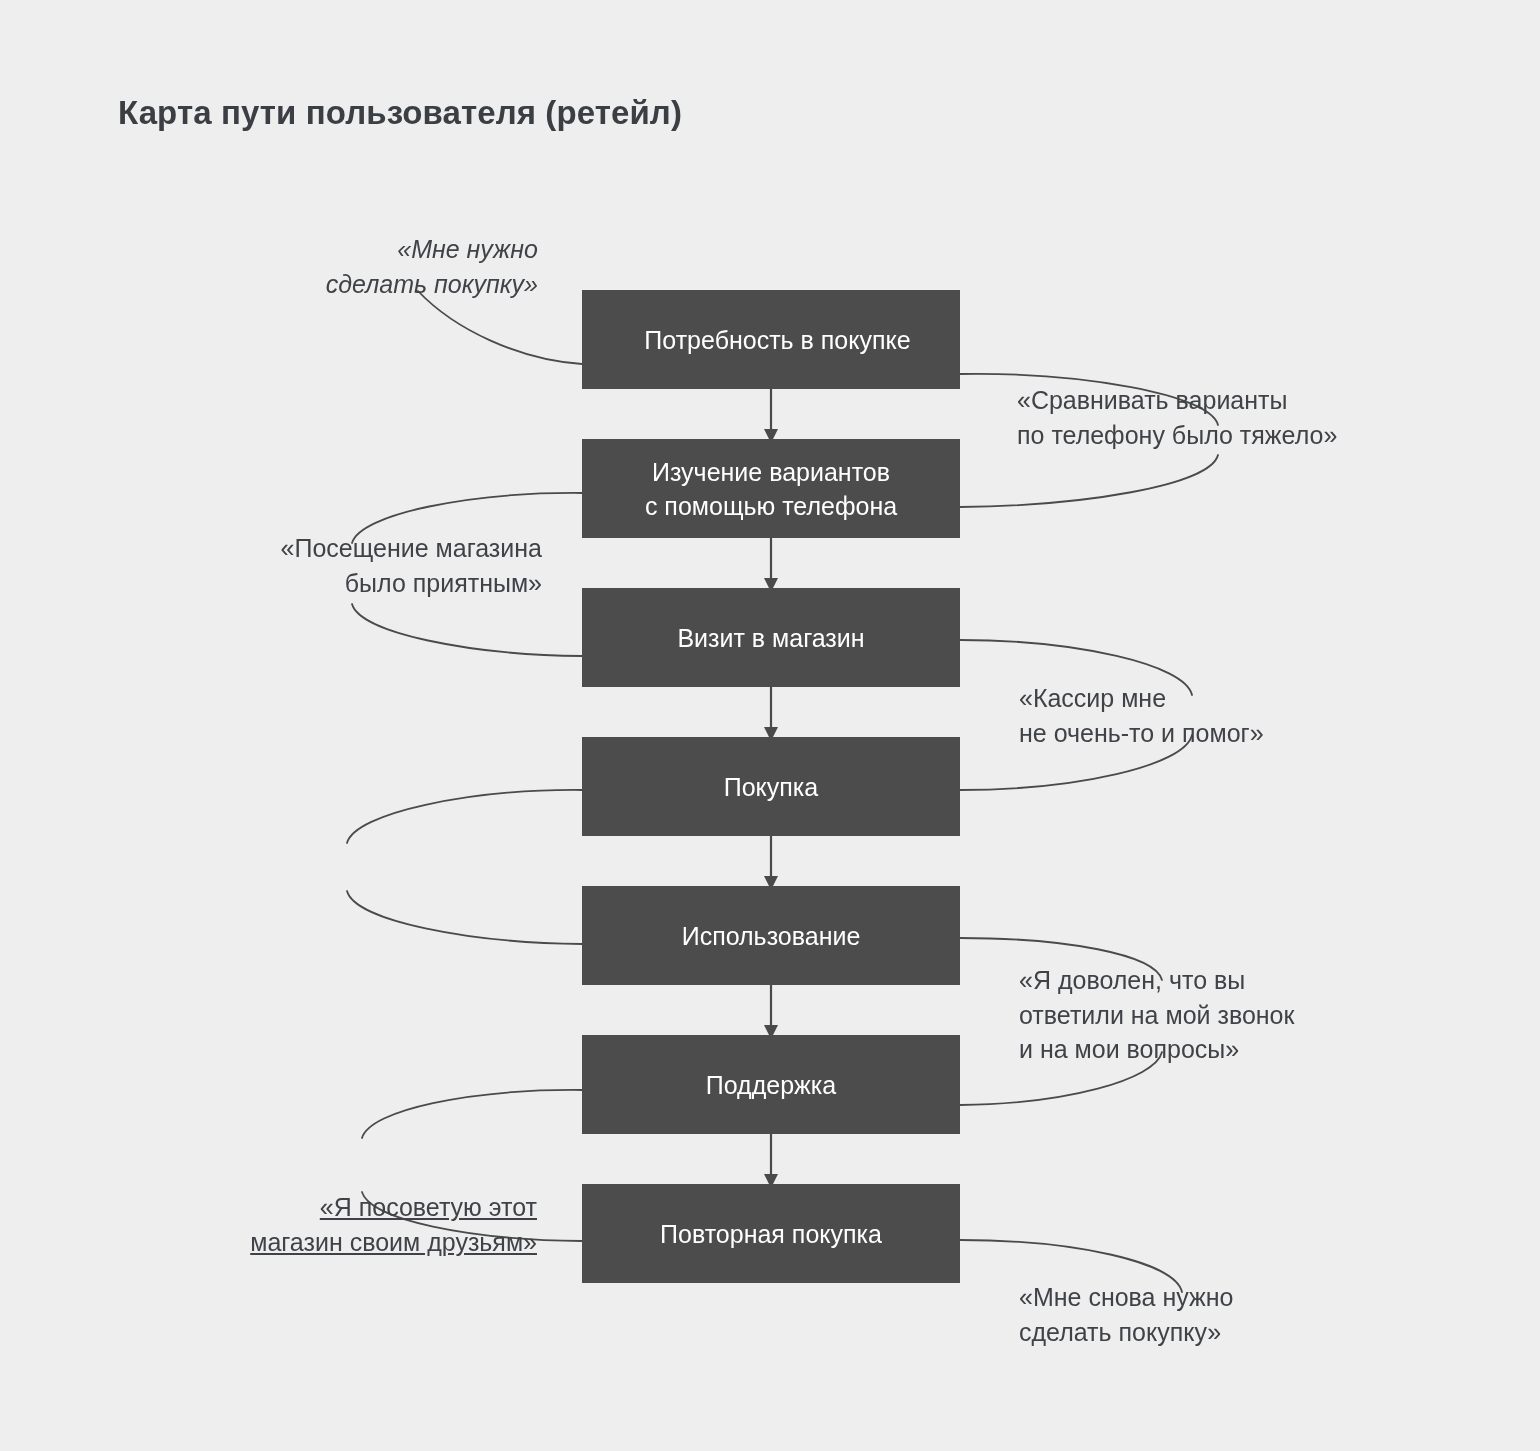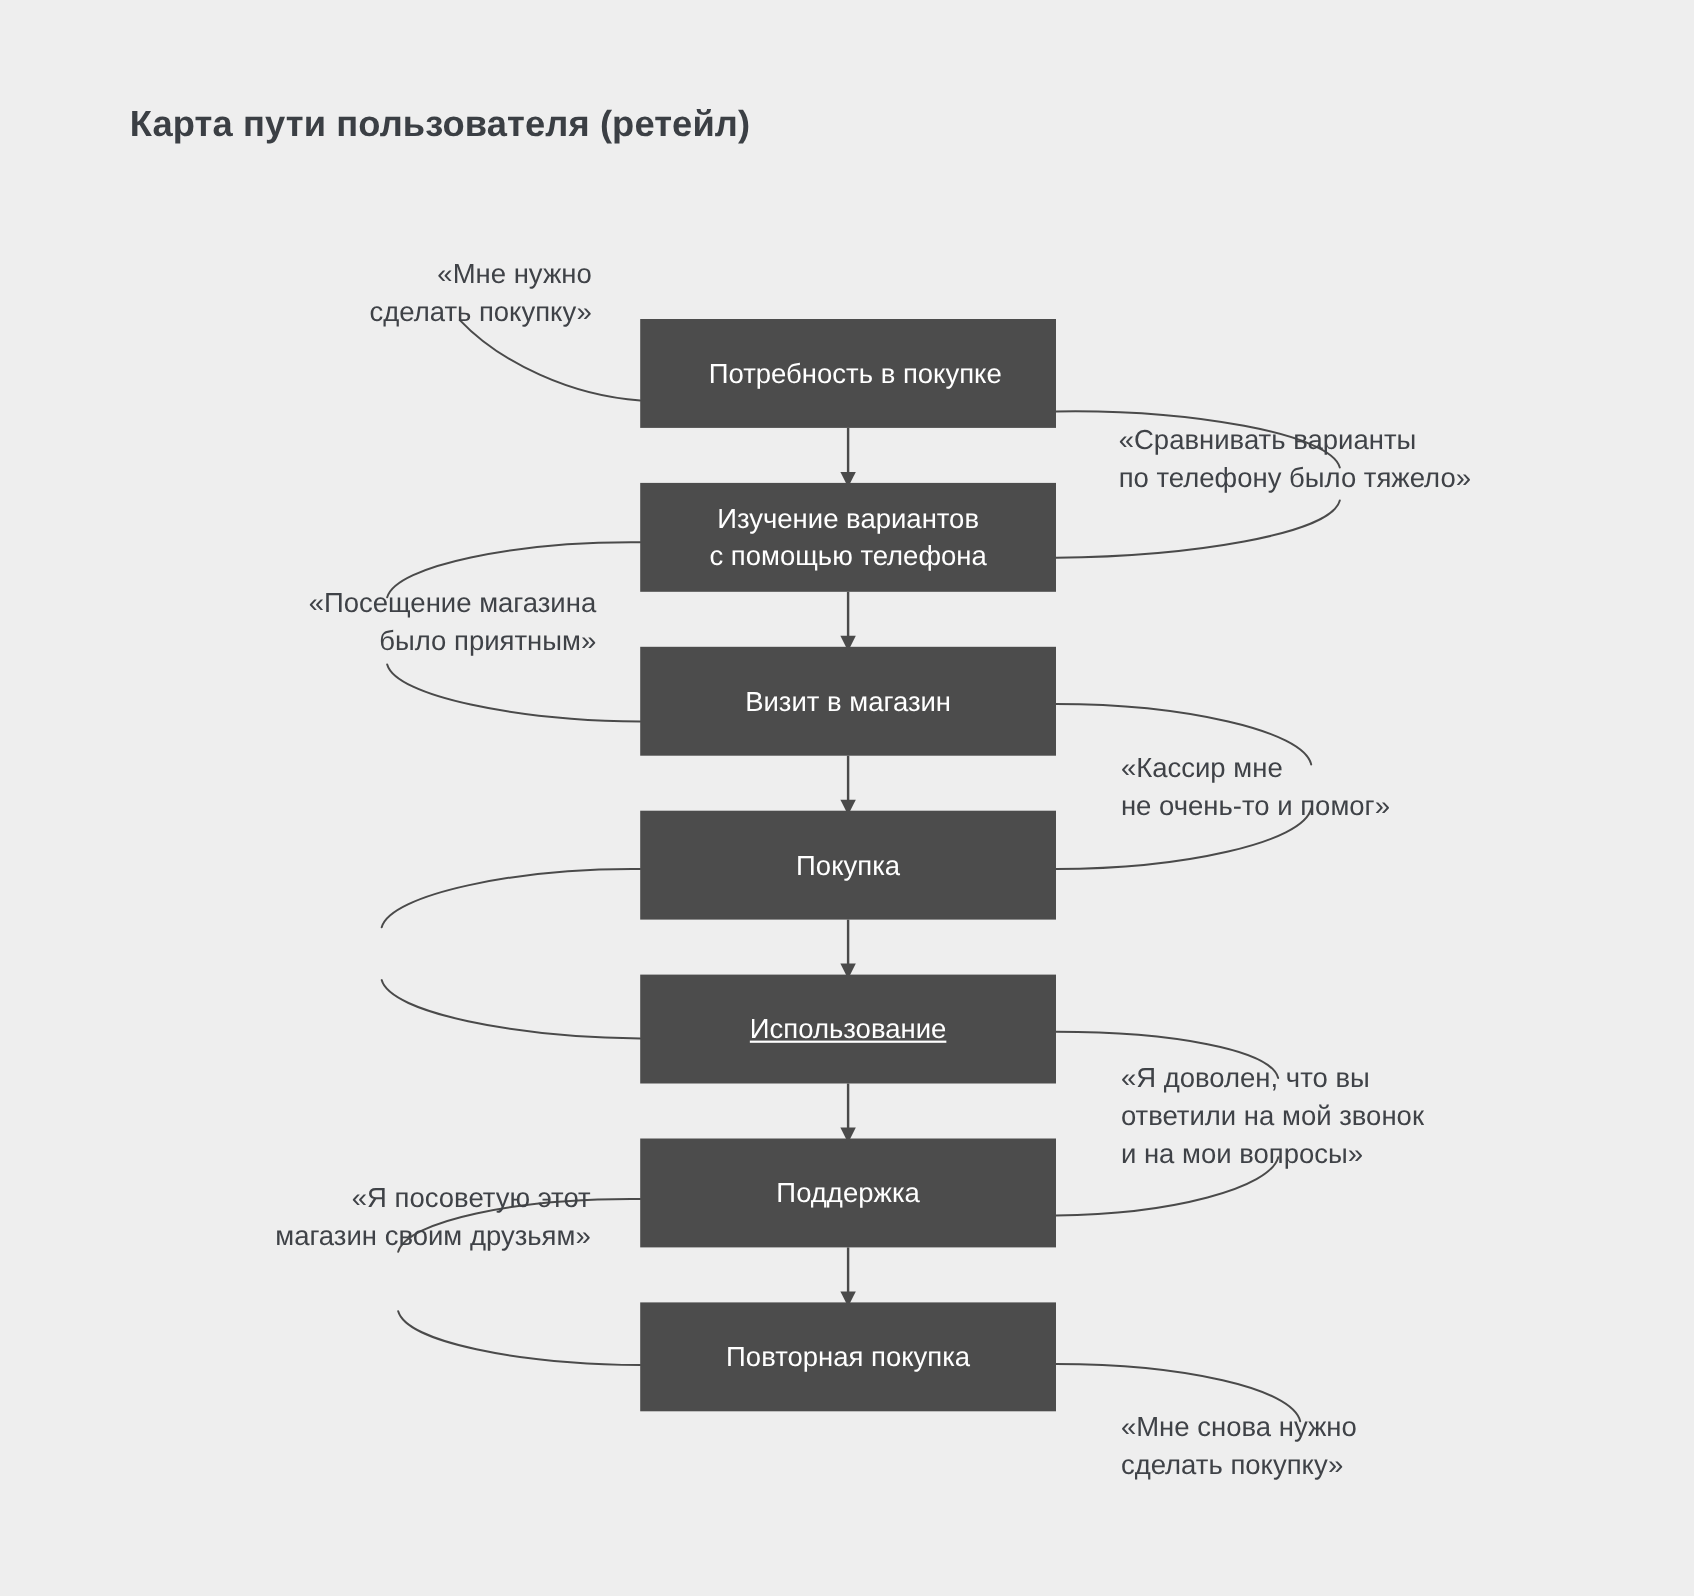--- a/index.html
+++ b/index.html
@@ -128,48 +128,48 @@
   </div>
 
   <div class="stage-box" style="left:582px; top:588px; width:378px; height:99px;">
     <span style="white-space: pre-line;">Визит в магазин</span>
   </div>
 
   <div class="stage-box" style="left:582px; top:737px; width:378px; height:99px;">
     <span style="white-space: pre-line;">Покупка</span>
   </div>
 
-  <div class="stage-box" style="left:582px; top:886px; width:378px; height:99px;text-decoration:underline;">
+  <div class="stage-box" style="left:582px; top:886px; width:378px; height:99px;">
     <span style="white-space: pre-line;">Использование</span>
   </div>
 
   <div class="stage-box" style="left:582px; top:1035px; width:378px; height:99px;">
     <span style="white-space: pre-line;">Поддержка</span>
   </div>
 
   <div class="stage-box" style="left:582px; top:1184px; width:378px; height:99px;">
     <span style="white-space: pre-line;">Повторная покупка</span>
   </div>
 
-  <div class="quote left-side" style="right:1002px; top:232px;">«Мне нужно
+  <div class="quote left-side" style="right:1002px; top:232px;font-style:italic;">«Мне нужно
 сделать покупку»</div>
 
   <div class="quote right-side" style="left:1003px; top:383px;">«Сравнивать варианты
 по телефону было тяжело»</div>
 
   <div class="quote left-side" style="right:998px; top:531px;">«Посещение магазина
 было приятным»</div>
 
   <div class="quote right-side" style="left:1005px; top:681px;">«Кассир мне
 не очень-то и помог»</div>
 
 
   <div class="quote right-side" style="left:1005px; top:963px;">«Я доволен, что вы
 ответили на мой звонок
  и на мои вопросы»</div>
 
-  <div class="quote left-side" style="right:1003px; top:1072px;">«Я посоветую этот
+  <div class="quote left-side" style="right:1003px; top:1190px;text-decoration:underline;">«Я посоветую этот
 магазин своим друзьям»</div>
 
   <div class="quote right-side" style="left:1005px; top:1280px;">«Мне снова нужно
 сделать покупку»</div>
 
 </div>
 
 </body></html>

